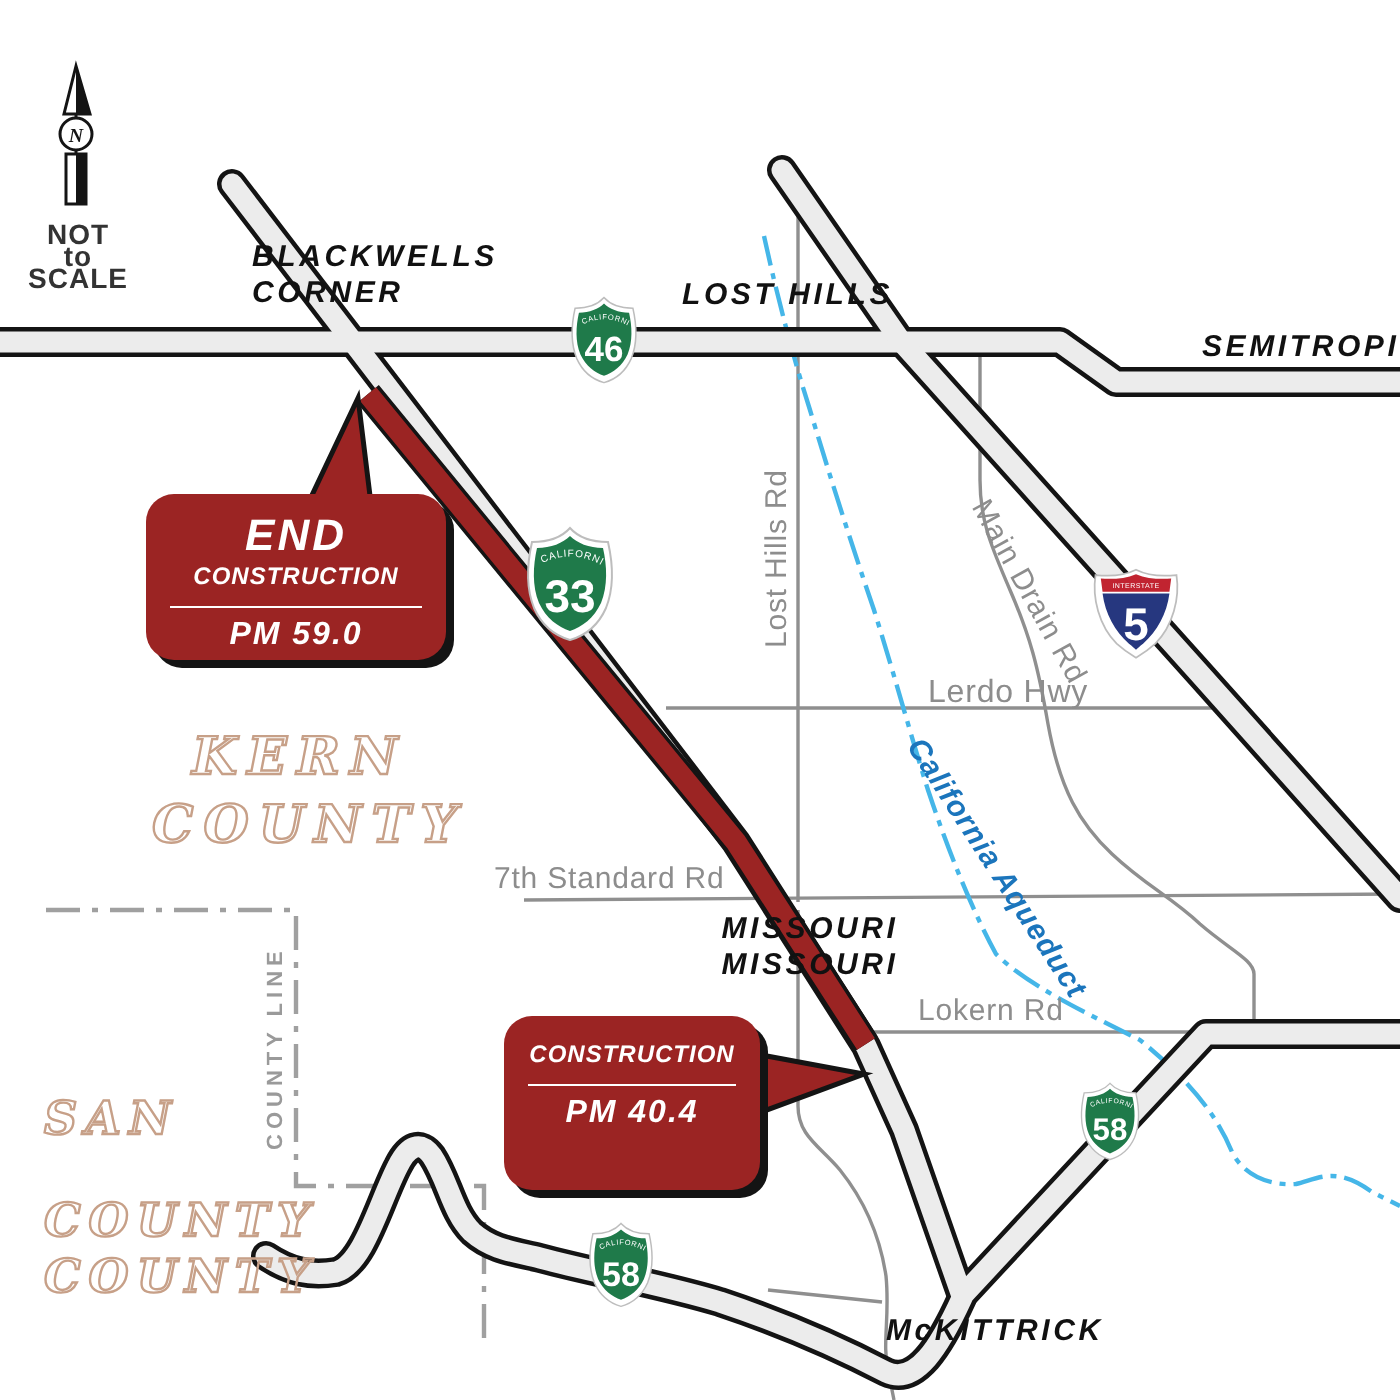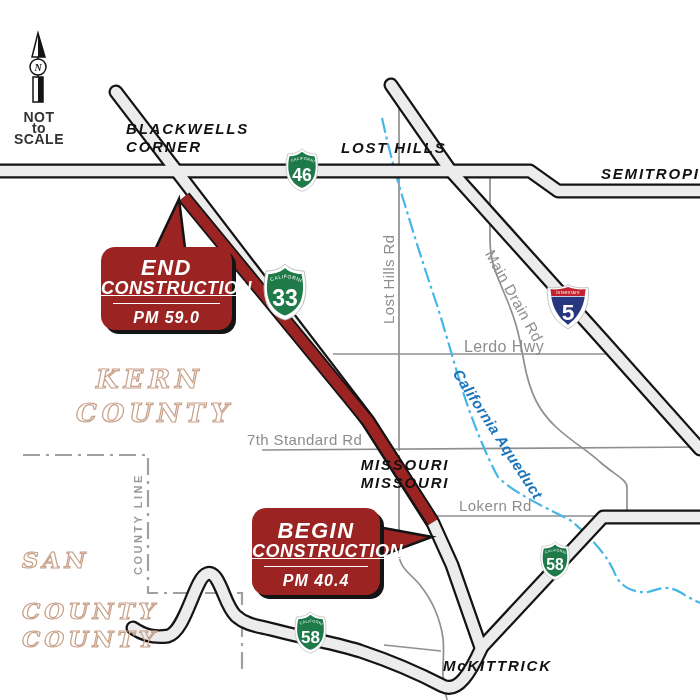--- a/index.html
+++ b/index.html
@@ -19,21 +19,21 @@
   .countyline{position:absolute;color:#9a9a9a;font-size:11px;letter-spacing:2.5px;
               font-weight:bold;transform:rotate(-90deg);transform-origin:0 0;white-space:nowrap;}
   .aq{position:absolute;color:#1b75bc;font-style:italic;font-weight:bold;font-size:15px;
       letter-spacing:0.5px;transform:rotate(57deg);transform-origin:0 0;white-space:nowrap;}
   .maindrain{position:absolute;color:#8d8d8d;font-size:15px;letter-spacing:0.5px;
       transform:rotate(61deg);transform-origin:0 0;white-space:nowrap;}
   .callout{position:absolute;background:#9b2423;border-radius:14px;
            box-shadow:4px 4px 0 #141414;color:#fff;text-align:center;
            font-style:italic;font-weight:bold;padding-top:9px;box-sizing:border-box;}
   .callout .t1{font-size:22px;letter-spacing:1.5px;line-height:24px;}
-  .callout .t2{font-size:18px;letter-spacing:0.5px;line-height:17px;text-decoration:underline;}
+  .callout .t2{font-size:12px;letter-spacing:0.5px;line-height:17px;}
   .callout hr{border:none;border-top:1.5px solid #fff;margin:6px 12px 5px 12px;}
   .callout .pm{font-size:16px;letter-spacing:1px;}
   .scalenote{position:absolute;left:14px;top:112px;width:50px;text-align:center;
              color:#333;font-size:14px;line-height:11px;font-weight:bold;letter-spacing:0.5px;}
 </style>
 </head>
 <body>
 
 <div id="map">
 
@@ -182,27 +182,26 @@
 <div class="gray" style="left:459px;top:497px;">Lokern Rd</div>
 <div class="aq" style="left:464px;top:366px;">California Aqueduct</div>
 
 <div class="county" style="left:55px;top:364px;margin-left:41px;">KERN</div>
 <div class="county" style="left:76px;top:398px;">COUNTY</div>
 <div class="county slo" style="left:22px;top:546px;">SAN</div>
 <div class="county slo" style="left:22px;top:597px;">COUNTY</div>
 <div class="county slo" style="left:22px;top:625px;">COUNTY</div>
 <div class="countyline" style="left:132px;top:575px;">COUNTY LINE</div>
 
-<div class="callout" style="left:73px;top:247px;width:131px;height:83px;margin-left:28px;">
+<div class="callout" style="left:73px;top:247px;width:150px;height:83px;">
   <div class="t1">END</div>
   <div class="t2">CONSTRUCTION</div>
   <hr>
   <div class="pm">PM 59.0</div>
 </div>
 
 <div class="callout" style="left:252px;top:508px;width:128px;height:87px;padding-top:11px;">
-  <div class="t1">BEGIN</div>
   <div class="t2">CONSTRUCTION</div>
   <hr>
   <div class="pm">PM 40.4</div>
 </div>
 
 </div>
 
 </body></html>

